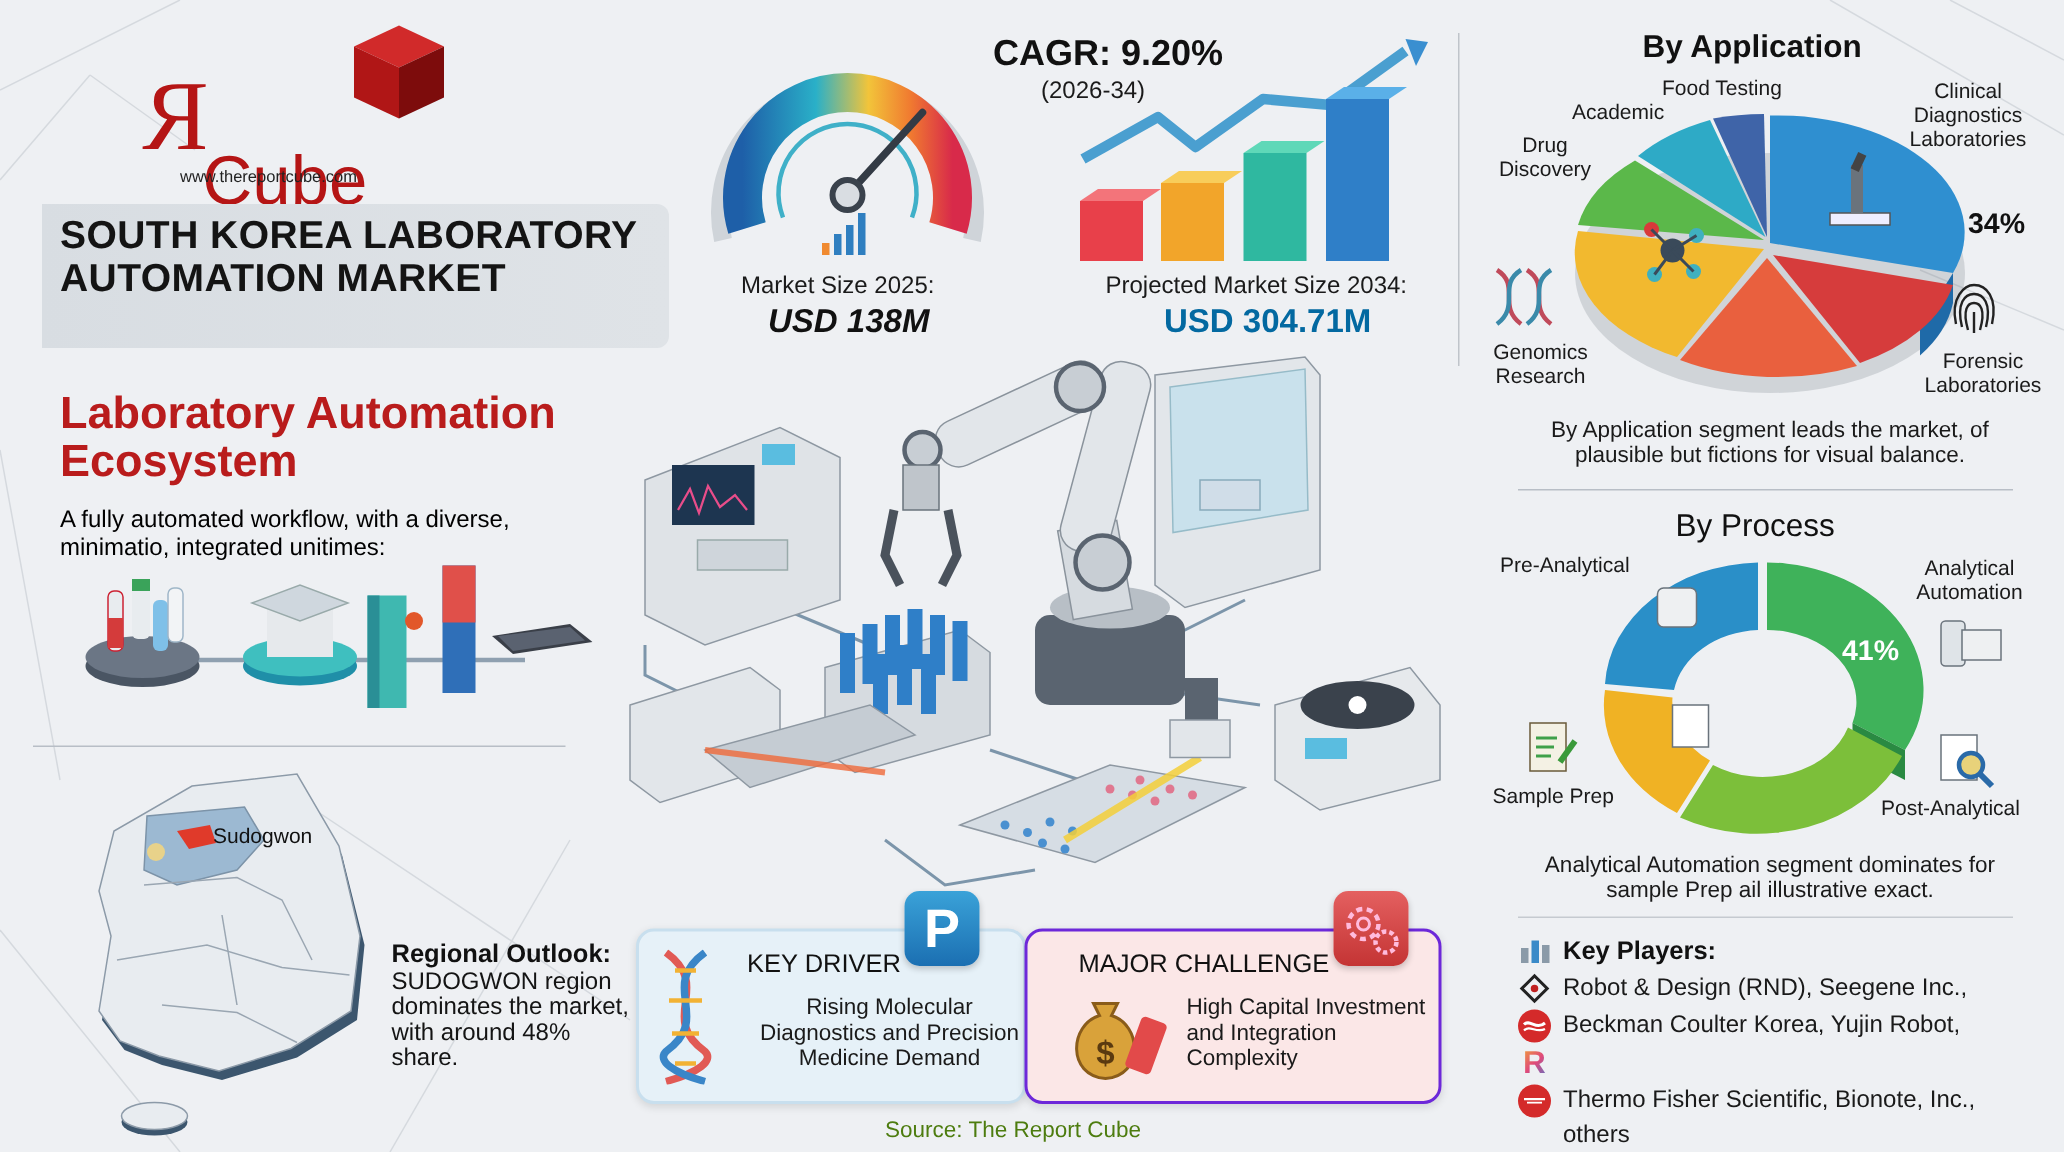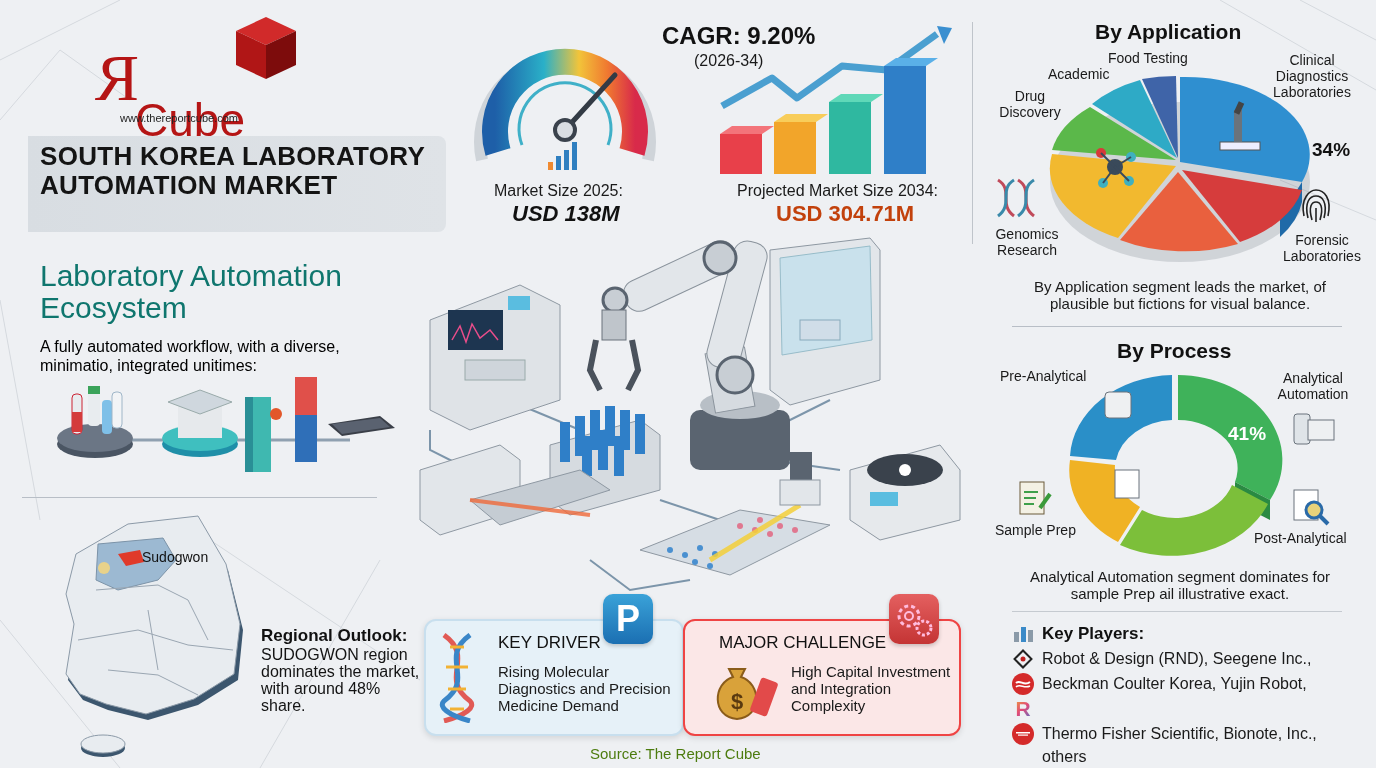--- a/index.html
+++ b/index.html
@@ -23,69 +23,69 @@
   .title-banner {
     left: 28px; top: 136px; width: 418px; height: 96px;
     background: linear-gradient(90deg, #d8dde2 0%, #dfe3e7 100%);
     border-radius: 0 8px 8px 0;
     padding: 6px 0 0 12px;
   }
   .title-l1, .title-l2 { font-size: 26px; font-weight: 700; line-height: 29px; letter-spacing: 0.3px; color: #141414; }
   .title-l3 { font-size: 21px; font-weight: 700; line-height: 27px; color: #1a1a1a; }
 
   
-  .eco-title { left: 40px; top: 260px; font-size: 30px; font-weight: 400; line-height: 32px; color: #0f766e; width: 380px; }
+  .eco-title { left: 40px; top: 260px; font-size: 30px; font-weight: 700; line-height: 32px; color: #b91c1c; width: 380px; }
   .eco-desc { left: 40px; top: 337px; font-size: 16px; line-height: 19px; color: #000000; width: 340px; }
   .eco-illus { left: 50px; top: 372px; width: 345px; height: 100px; }
 
   .hr-left { left: 22px; top: 497px; width: 355px; height: 1px; background: #b8bec6; }
 
   
   .map { left: 48px; top: 510px; width: 210px; height: 255px; }
   .map-label { left: 142px; top: 549px; font-size: 14px; color: #111; }
   .region-title { left: 261px; top: 626px; font-size: 17px; font-weight: 700; color: #111; }
   .region-text { left: 261px; top: 646px; font-size: 16px; line-height: 17px; width: 160px; color: #141414; }
 
   
   .gauge { left: 470px; top: 20px; width: 190px; height: 150px; }
   .mkt-label { left: 494px; top: 182px; font-size: 16px; color: #1a1a1a; }
   .mkt-value { left: 512px; top: 201px; font-size: 22px; font-weight: 700; color: #111; font-style: italic; }
   .cagr { left: 662px; top: 22px; font-size: 24px; font-weight: 700; color: #111; }
   .cagr-years { left: 694px; top: 52px; font-size: 16px; color: #1a1a1a; }
   .growth { left: 712px; top: 26px; width: 252px; height: 150px; }
   .proj-label { left: 737px; top: 182px; font-size: 16px; color: #1a1a1a; }
-  .proj-value { left: 776px; top: 201px; font-size: 22px; font-weight: 700; color: #c2410c; }
+  .proj-value { left: 776px; top: 201px; font-size: 22px; font-weight: 700; color: #0369a1; }
 
   
   .center-illus { left: 410px; top: 230px; width: 560px; height: 370px; }
 
   
   .card {
     border-radius: 12px; padding: 12px 12px 10px 12px;
     box-shadow: 0 2px 6px rgba(0,0,0,0.12);
   }
   .card-driver { left: 424px; top: 619px; width: 260px; height: 117px; background: #e6f1f8; border: 2px solid #c8dfee; }
-  .card-challenge { left: 683px; top: 619px; width: 278px; height: 117px; background: #fbe7e7; border: 2px solid #ef4444; }
+  .card-challenge { left: 683px; top: 619px; width: 278px; height: 117px; background: #fbe7e7; border: 2px solid #6d28d9; }
   .card-title { position: absolute; font-size: 17px; font-weight: 400; color: #111; }
   .card-text { position: absolute; font-size: 15px; line-height: 17px; color: #1a1a1a; }
   .badge-p { left: 603px; top: 594px; width: 50px; height: 50px; border-radius: 10px; background: linear-gradient(180deg,#3aa2d8,#1b6fb2); color: #fff; font-size: 36px; font-weight: 700; text-align: center; line-height: 50px; box-shadow: 0 2px 4px rgba(0,0,0,0.2); }
   .badge-gear { left: 889px; top: 594px; width: 50px; height: 50px; border-radius: 10px; background: linear-gradient(180deg,#e46060,#c43434); box-shadow: 0 2px 4px rgba(0,0,0,0.2); }
   .source { left: 590px; top: 745px; font-size: 15px; color: #4d7c0f; }
 
   .vline { left: 972px; top: 22px; width: 1px; height: 222px; background: #bfc4ca; }
 
   
   .app-title { left: 1095px; top: 20px; font-size: 21px; font-weight: 700; color: #111; }
   .app-pie { left: 1040px; top: 62px; width: 280px; height: 210px; }
   .lbl { font-size: 14px; line-height: 16px; color: #1a1a1a; text-align: center; }
   .app-summary { left: 1015px; top: 278px; width: 330px; font-size: 15px; line-height: 17px; text-align: center; color: #1a1a1a; }
   .hr-right { left: 1012px; top: 326px; width: 330px; height: 1px; background: #b8bec6; }
 
   
-  .proc-title { left: 1117px; top: 339px; font-size: 21px; font-weight: 700; color: #111; }
+  .proc-title { left: 1117px; top: 339px; font-size: 21px; font-weight: 400; color: #111; }
   .proc-donut { left: 1060px; top: 370px; width: 230px; height: 195px; }
   .proc-summary { left: 1015px; top: 568px; width: 330px; font-size: 15px; line-height: 17px; text-align: center; color: #1a1a1a; }
   .hr-right2 { left: 1012px; top: 611px; width: 330px; height: 1px; background: #c5cad0; }
 
   
   .kp-title { left: 1042px; top: 624px; font-size: 17px; font-weight: 700; color: #111; }
   .kp-icon-chart { left: 1014px; top: 624px; width: 20px; height: 18px; }
   .kp-row { left: 1012px; font-size: 16px; color: #1a1a1a; display: flex; align-items: center; gap: 8px; }
   .kp-ic { width: 22px; height: 22px; border-radius: 50%; flex-shrink: 0; display: inline-flex; align-items: center; justify-content: center; }
 </style>
@@ -290,21 +290,21 @@
     <path d="M8,2 C40,25 2,45 34,68 C40,74 30,82 8,88" stroke="#e15a55" stroke-width="5" fill="none"></path>
     <path d="M34,2 C2,25 40,45 8,68 C2,74 12,82 34,88" stroke="#3a86c8" stroke-width="5" fill="none"></path>
     <g stroke="#f2b234" stroke-width="3">
         <line x1="14" y1="14" x2="28" y2="14"></line>
         <line x1="10" y1="34" x2="32" y2="34"></line>
         <line x1="12" y1="56" x2="30" y2="56"></line>
         <line x1="14" y1="76" x2="28" y2="76"></line>
       </g>
   </svg>
   <div class="card-title" style="left:72px;top:12px;">KEY DRIVER</div>
-  <div class="card-text" style="left:72px;top:42px;width:190px;">Rising Molecular Diagnostics and Precision Medicine Demand</div>
+  <div class="card-text" style="left:72px;top:42px;width:190px;text-align:center;">Rising Molecular Diagnostics and Precision Medicine Demand</div>
 </div>
 <div class="abs badge-p">P</div>
 
 <div class="abs card card-challenge">
   <div class="card-title" style="left:34px;top:12px;">MAJOR CHALLENGE</div>
   <svg style="position:absolute;left:26px;top:38px;" width="72" height="64" viewBox="0 0 72 64">
     <path d="M18,10 L34,10 L30,18 C50,24 52,58 26,60 C0,58 2,24 22,18 Z" fill="#d9a23a" stroke="#8a5c1a" stroke-width="2"></path>
     <text x="26" y="50" font-size="22" font-weight="700" fill="#5a3a10" text-anchor="middle" font-family="Liberation Sans, sans-serif">$</text>
     <rect x="44" y="20" width="18" height="36" rx="3" fill="#e24a4a" transform="rotate(20 53 38)"></rect>
   </svg>

